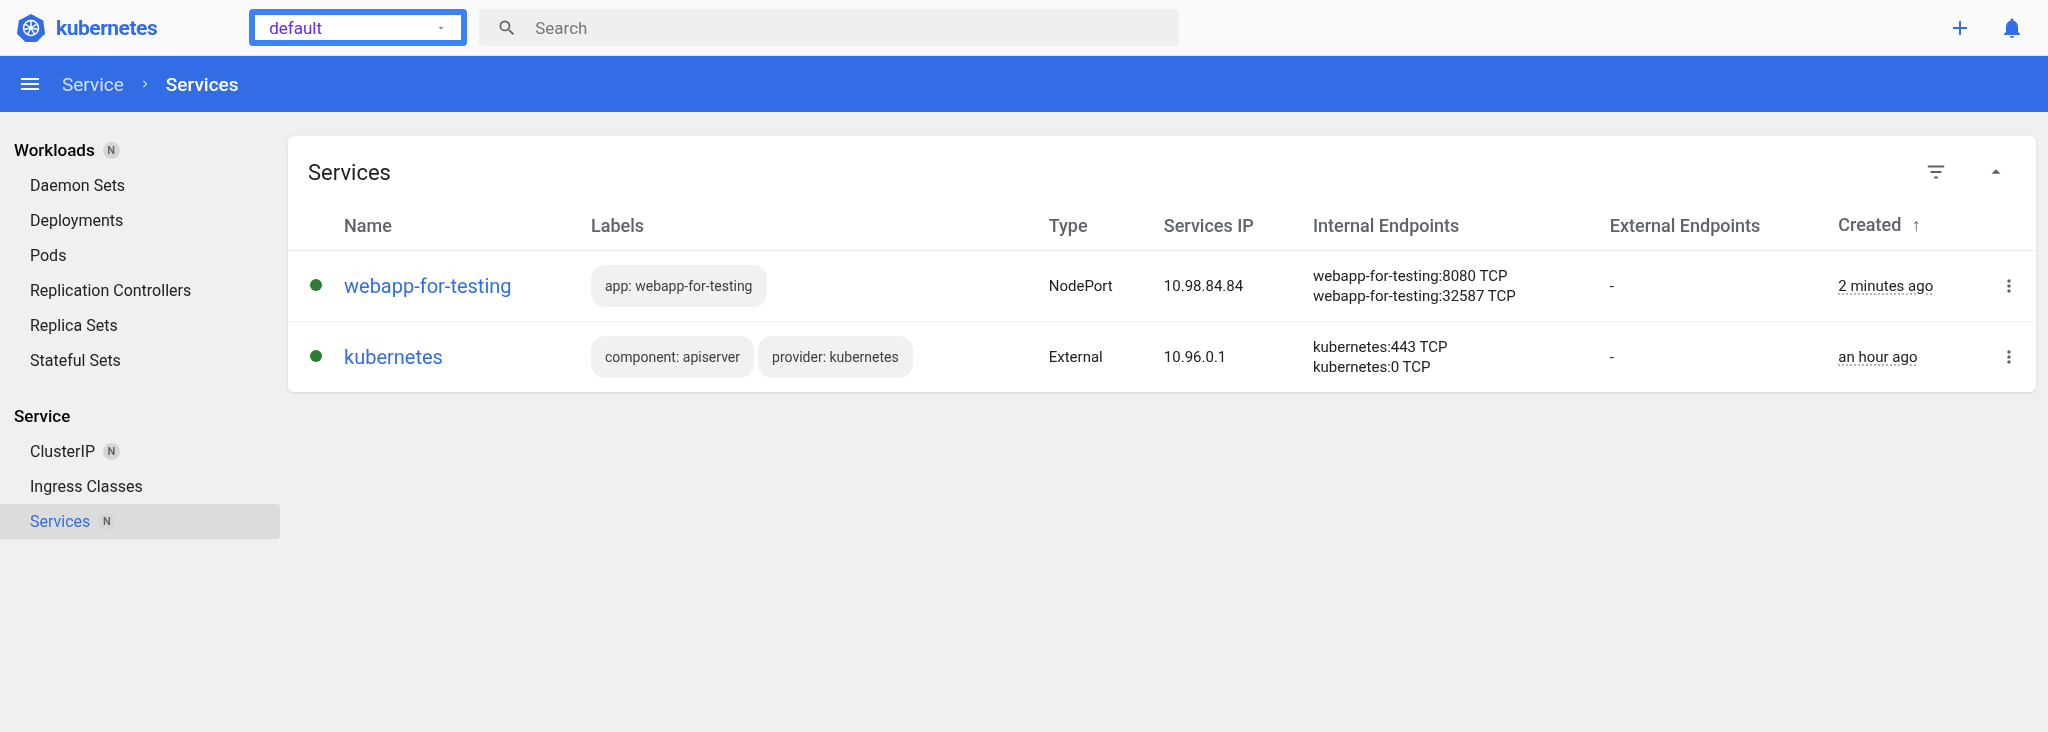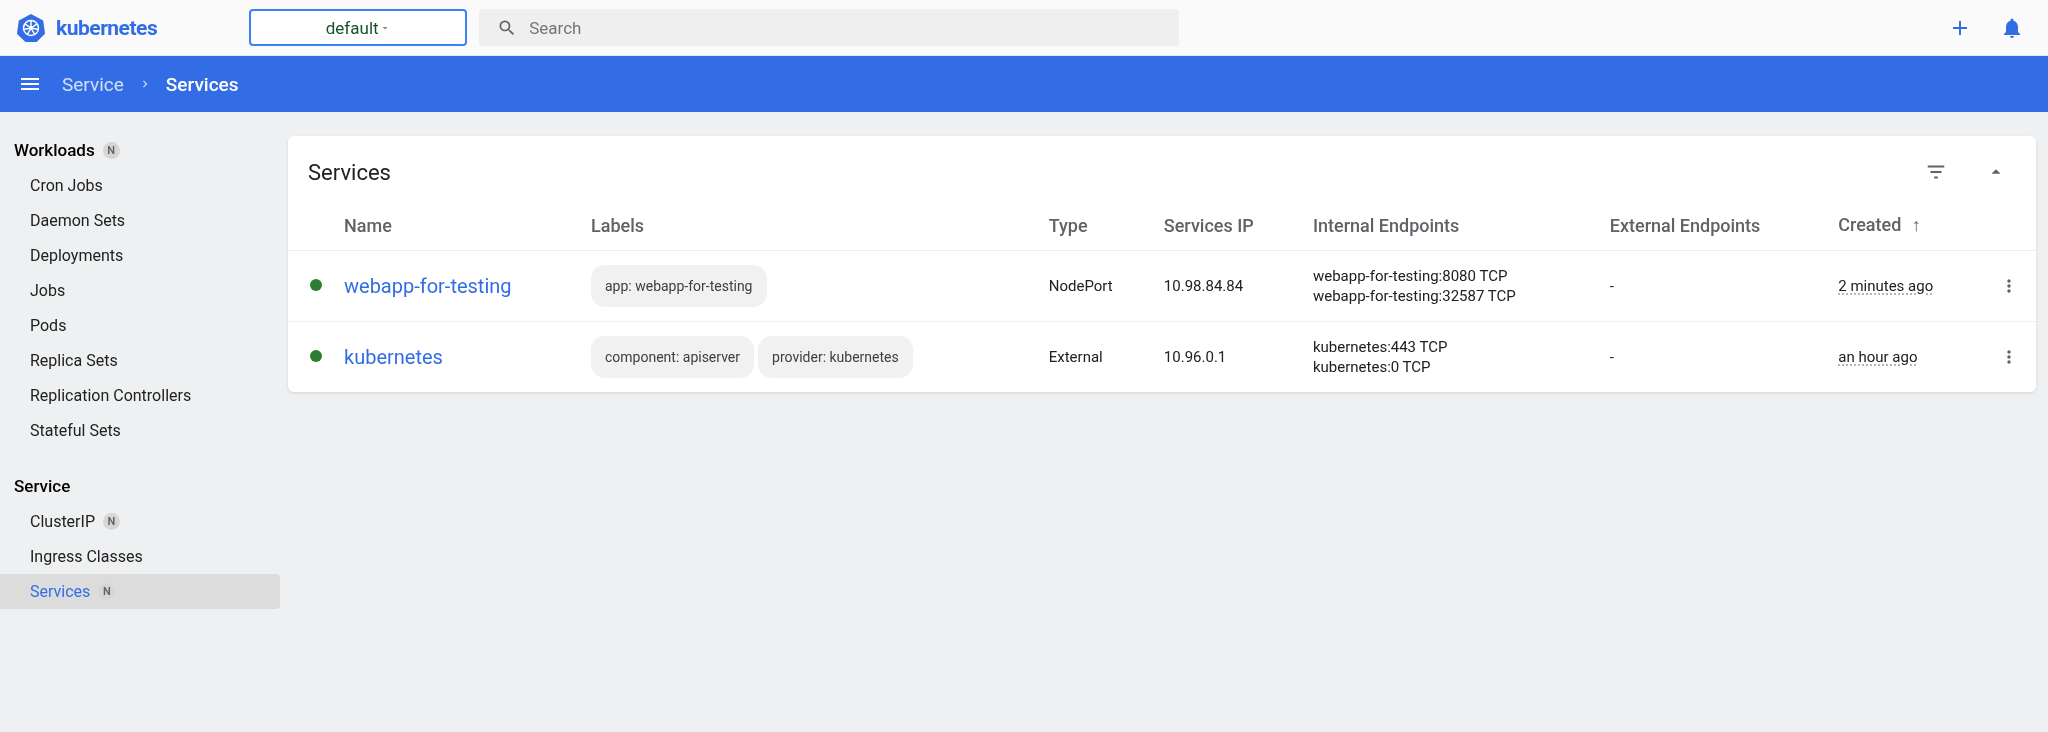--- a/index.html
+++ b/index.html
@@ -4,24 +4,24 @@
 <style>
 * { margin: 0; padding: 0; box-sizing: border-box; font-family: Roboto, -apple-system, BlinkMacSystemFont, "Segoe UI", sans-serif; }
 body { background: #eef0f1; width: 2048px; height: 732px; overflow: hidden; }
 
 
 .topbar { height: 56px; background: #fafafa; display: flex; align-items: center; padding: 0 16px; gap: 12px; border-bottom: 1px solid #e6e6e6; }
 .logo-wrap { display: flex; align-items: center; gap: 10px; margin-right: 80px; }
 .logo-svg { width: 30px; height: 30px; }
 .logo-text { color: #326de6; font-weight: 700; font-size: 21px; letter-spacing: -0.5px; }
 
-.ns-select { width: 218px; height: 37px; border: 2px solid #3b82f6; border-radius: 4px; background: #fff; display: flex; align-items: center; padding: 0 14px; color: #14532d; font-size: 17px; cursor: pointer; justify-content: center; }
+.ns-select { width: 218px; height: 37px; border: 6px solid #3b82f6; border-radius: 4px; background: #fff; display: flex; align-items: center; padding: 0 14px; color: #6d28d9; font-size: 17px; cursor: pointer; justify-content: space-between; }
 .ns-select .caret { color: #8a8a8a; }
 
-.search-box { width: 700px; height: 37px; background: #efefef; border-radius: 4px; display: flex; align-items: center; padding: 0 18px; gap: 12px; }
+.search-box { width: 700px; height: 37px; background: #efefef; border-radius: 4px; display: flex; align-items: center; padding: 0 18px; gap: 18px; }
 .search-box input { border: none; background: transparent; font-size: 17px; color: #5f6368; outline: none; width: 100%; }
 .search-box svg { width: 20px; height: 20px; fill: #5f6368; flex-shrink: 0; }
 
 .topbar-spacer { flex: 1; }
 .topbar-icon { width: 40px; height: 40px; display: flex; align-items: center; justify-content: center; cursor: pointer; color: #326de6; border-radius: 50%; }
 .topbar-icon svg { width: 24px; height: 24px; fill: currentColor; }
 
 
 .subheader { height: 56px; background: #326de6; display: flex; align-items: center; padding: 0 12px; gap: 14px; color: #fff; }
 .menu-btn { width: 36px; height: 36px; display: flex; align-items: center; justify-content: center; cursor: pointer; }
@@ -139,39 +139,33 @@
 </div>
 
 <div class="main-wrap">
 
   <div class="sidebar">
     <div class="sb-section-title">
       <span>Workloads</span>
       <span class="sb-badge">N</span>
     </div>
     <div class="sb-item">
-        <span>Cron Jobs</span>
-      </div>
-    <div class="sb-item">
         <span>Daemon Sets</span>
       </div>
     <div class="sb-item">
         <span>Deployments</span>
       </div>
     <div class="sb-item">
-        <span>Jobs</span>
-      </div>
-    <div class="sb-item">
         <span>Pods</span>
       </div>
     <div class="sb-item">
+        <span>Replication Controllers</span>
+      </div>
+    <div class="sb-item">
         <span>Replica Sets</span>
-      </div>
-    <div class="sb-item">
-        <span>Replication Controllers</span>
       </div>
     <div class="sb-item">
         <span>Stateful Sets</span>
       </div>
 
     <div class="sb-gap"></div>
 
     <div class="sb-section-title">
       <span>Service</span>
     </div>

